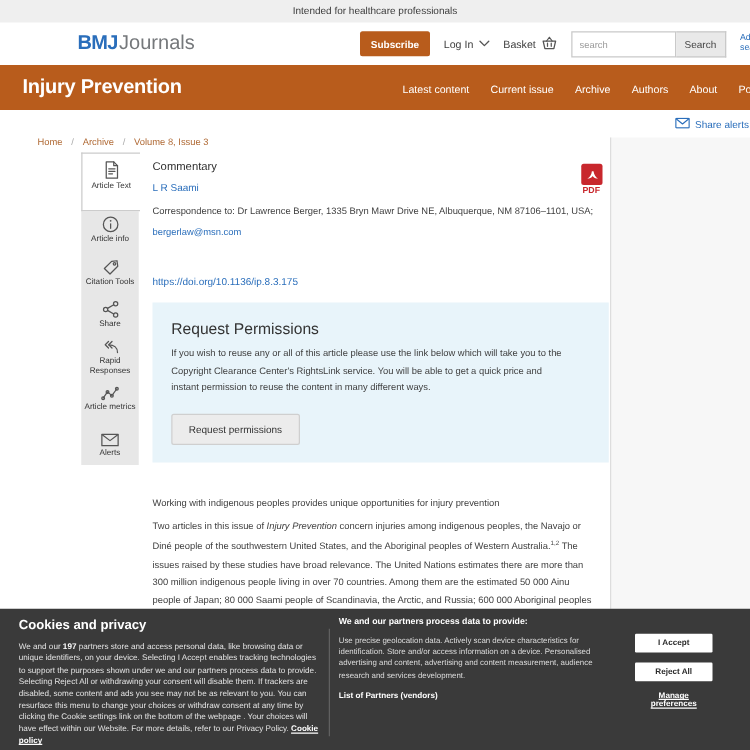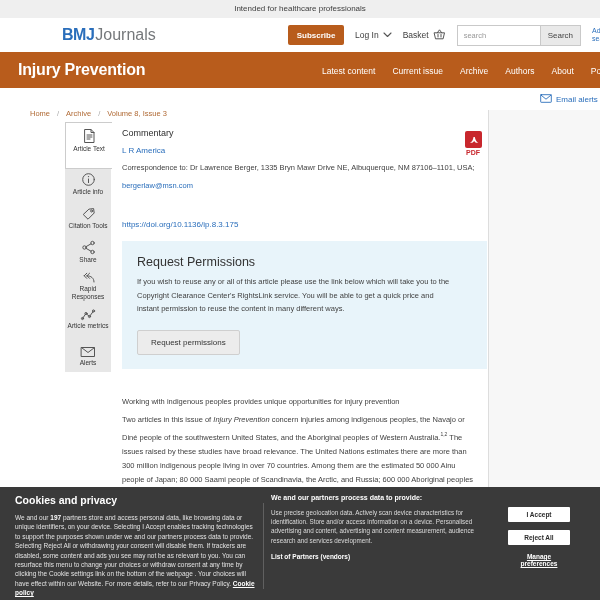--- a/index.html
+++ b/index.html
@@ -158,21 +158,21 @@
       <span class="sep">/</span>
       <a>Volume 8, Issue 3</a>
     </div>
     <div class="email-alerts">
       <span>
         <svg width="12" height="9" viewBox="0 0 12 9" fill="none" stroke="#2a6ebb" stroke-width="0.9">
             <rect x="0.7" y="0.7" width="10.6" height="7.6" rx="0.5"></rect>
             <path d="M0.9 1 L6 5.2 L11.1 1"></path>
           </svg>
       </span>
-      <span>Email alerts</span>
+      <span>Share alerts</span>
     </div>
   </div>
 
   <div class="right-gutter"></div>
 
   <div class="side-tab">
     <span class="side-icon">
       <svg width="16" height="16" viewBox="0 0 16 16" fill="none" stroke="#555" stroke-width="1" style="margin:0 auto">
         <path d="M4 1.5 h6 l3 3 v10 h-9 z"></path>
           <path d="M10 1.5 v3 h3"></path>
@@ -250,21 +250,21 @@
 
     <div class="pdf-link">
       <div class="pdf-box">
         <svg width="13" height="13" viewBox="0 0 16 16">
             <path d="M3.5 12 C6 11 7.6 8.3 8 4.8 L9.6 4.8 C10.2 8.3 11.8 10.8 14 12 C11.5 12.4 9.9 11.6 8.8 9.7 C7.7 11.6 6 12.4 3.5 12 Z" fill="#fff"></path>
           </svg>
       </div>
       <div class="pdf-lbl">PDF</div>
     </div>
 
-    <a class="author">L R America</a>
+    <a class="author">L R Saami</a>
     <div class="corr">Correspondence to:  Dr Lawrence Berger, 1335 Bryn Mawr Drive NE, Albuquerque, NM 87106–1101, USA;</div>
     <a class="email-link">bergerlaw@msn.com</a>
     <a class="doi">https://doi.org/10.1136/ip.8.3.175</a>
 
     <div class="perm-box">
       <div class="perm-title">Request Permissions</div>
       <p class="perm-body">If you wish to reuse any or all of this article please use the link below which will take you to the Copyright Clearance Center's RightsLink service. You will be able to get a quick price and instant permission to reuse the content in many different ways.</p>
       <button class="perm-btn">Request permissions</button>
     </div>
 

